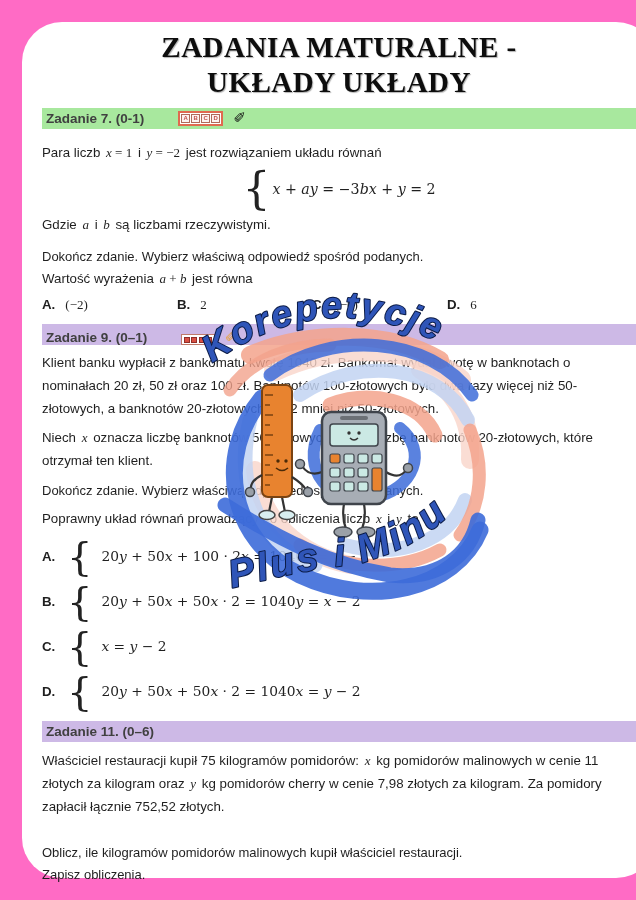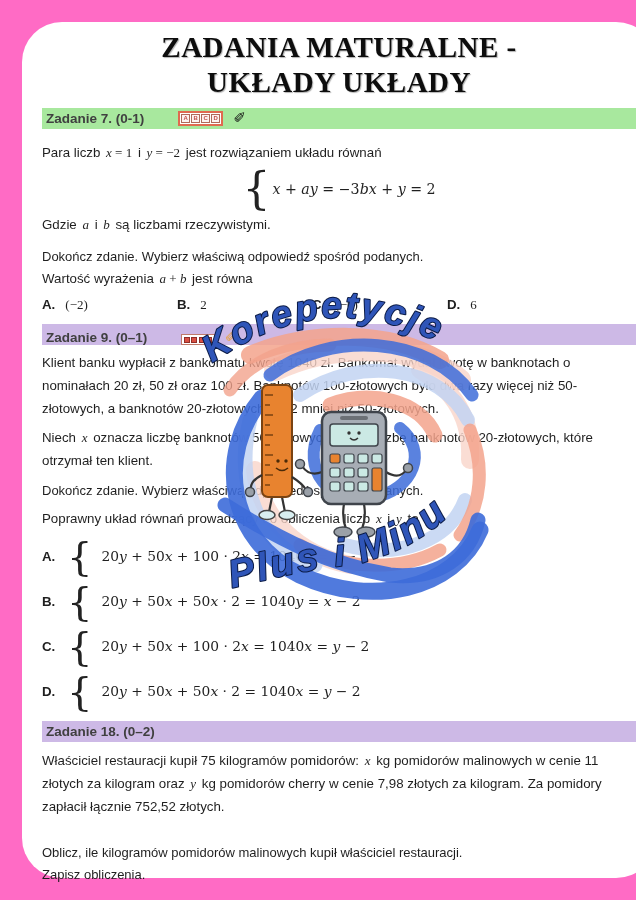--- a/index.html
+++ b/index.html
@@ -166,36 +166,35 @@
       <span class="brace">{</span>
       <span class="sys-lines">
         <span class="eq">20<i>y</i> + 50<i>x</i> + 50<i>x</i> · 2 = 1040</span>
         <span class="eq"><i>y</i> = <i>x</i> − 2</span>
       </span>
     </div>
     <div class="opt9">
       <span class="lab">C.</span>
       <span class="brace">{</span>
       <span class="sys-lines">
-        <span class="eq">20<i>y</i> + 50<i>x</i> + 100 · 2<i>x</i> = 1040</span>
         <span class="eq"><i>x</i> = <i>y</i> − 2</span>
       </span>
     </div>
     <div class="opt9">
       <span class="lab">D.</span>
       <span class="brace">{</span>
       <span class="sys-lines">
         <span class="eq">20<i>y</i> + 50<i>x</i> + 50<i>x</i> · 2 = 1040</span>
         <span class="eq"><i>x</i> = <i>y</i> − 2</span>
       </span>
     </div>
   </div>
 
   <div class="bar bar11" style="background: rgb(205, 185, 230);">
-    <span class="bar-title">Zadanie 18. (0–2)</span>
+    <span class="bar-title">Zadanie 11. (0–6)</span>
   </div>
 
   <div class="para p11">Właściciel restauracji kupił 75 kilogramów pomidorów: <span class="m"><i>x</i></span> kg pomidorów malinowych w cenie 11 złotych za kilogram oraz <span class="m"><i>y</i></span> kg pomidorów cherry w cenie 7,98 złotych za kilogram. Za pomidory zapłacił łącznie 752,52 złotych.</div>
   <div class="instr instr11">
     <div>Oblicz, ile kilogramów pomidorów malinowych kupił właściciel restauracji.</div>
     <div>Zapisz obliczenia.</div>
   </div>
 
 </div>
 

